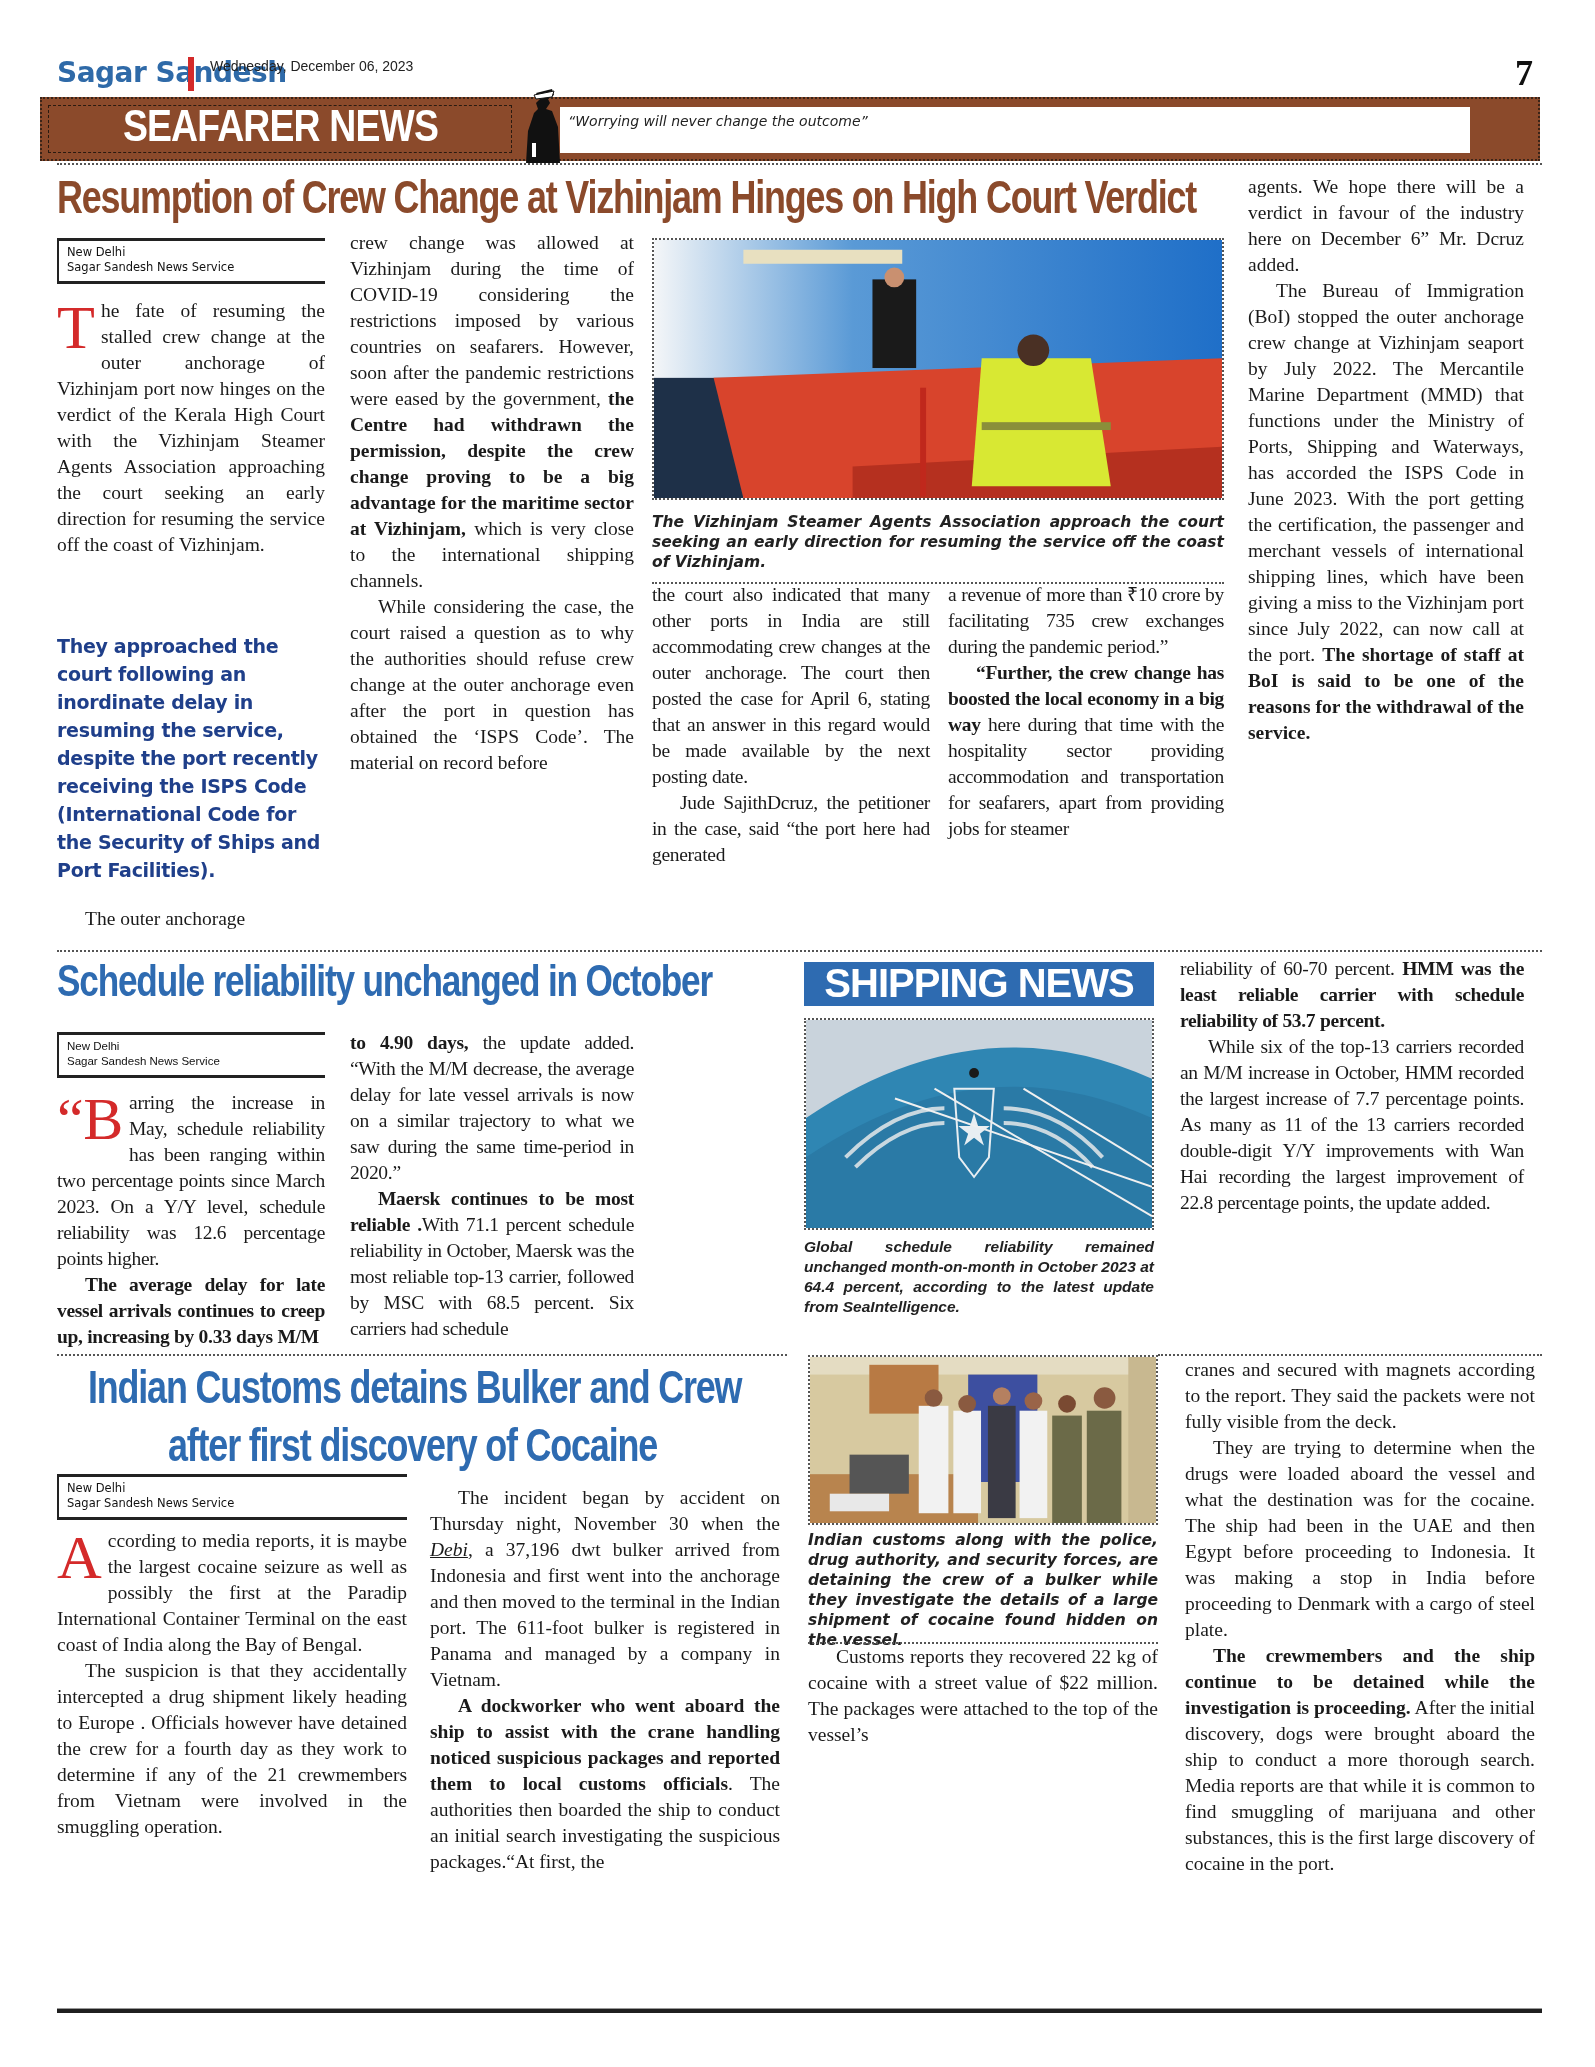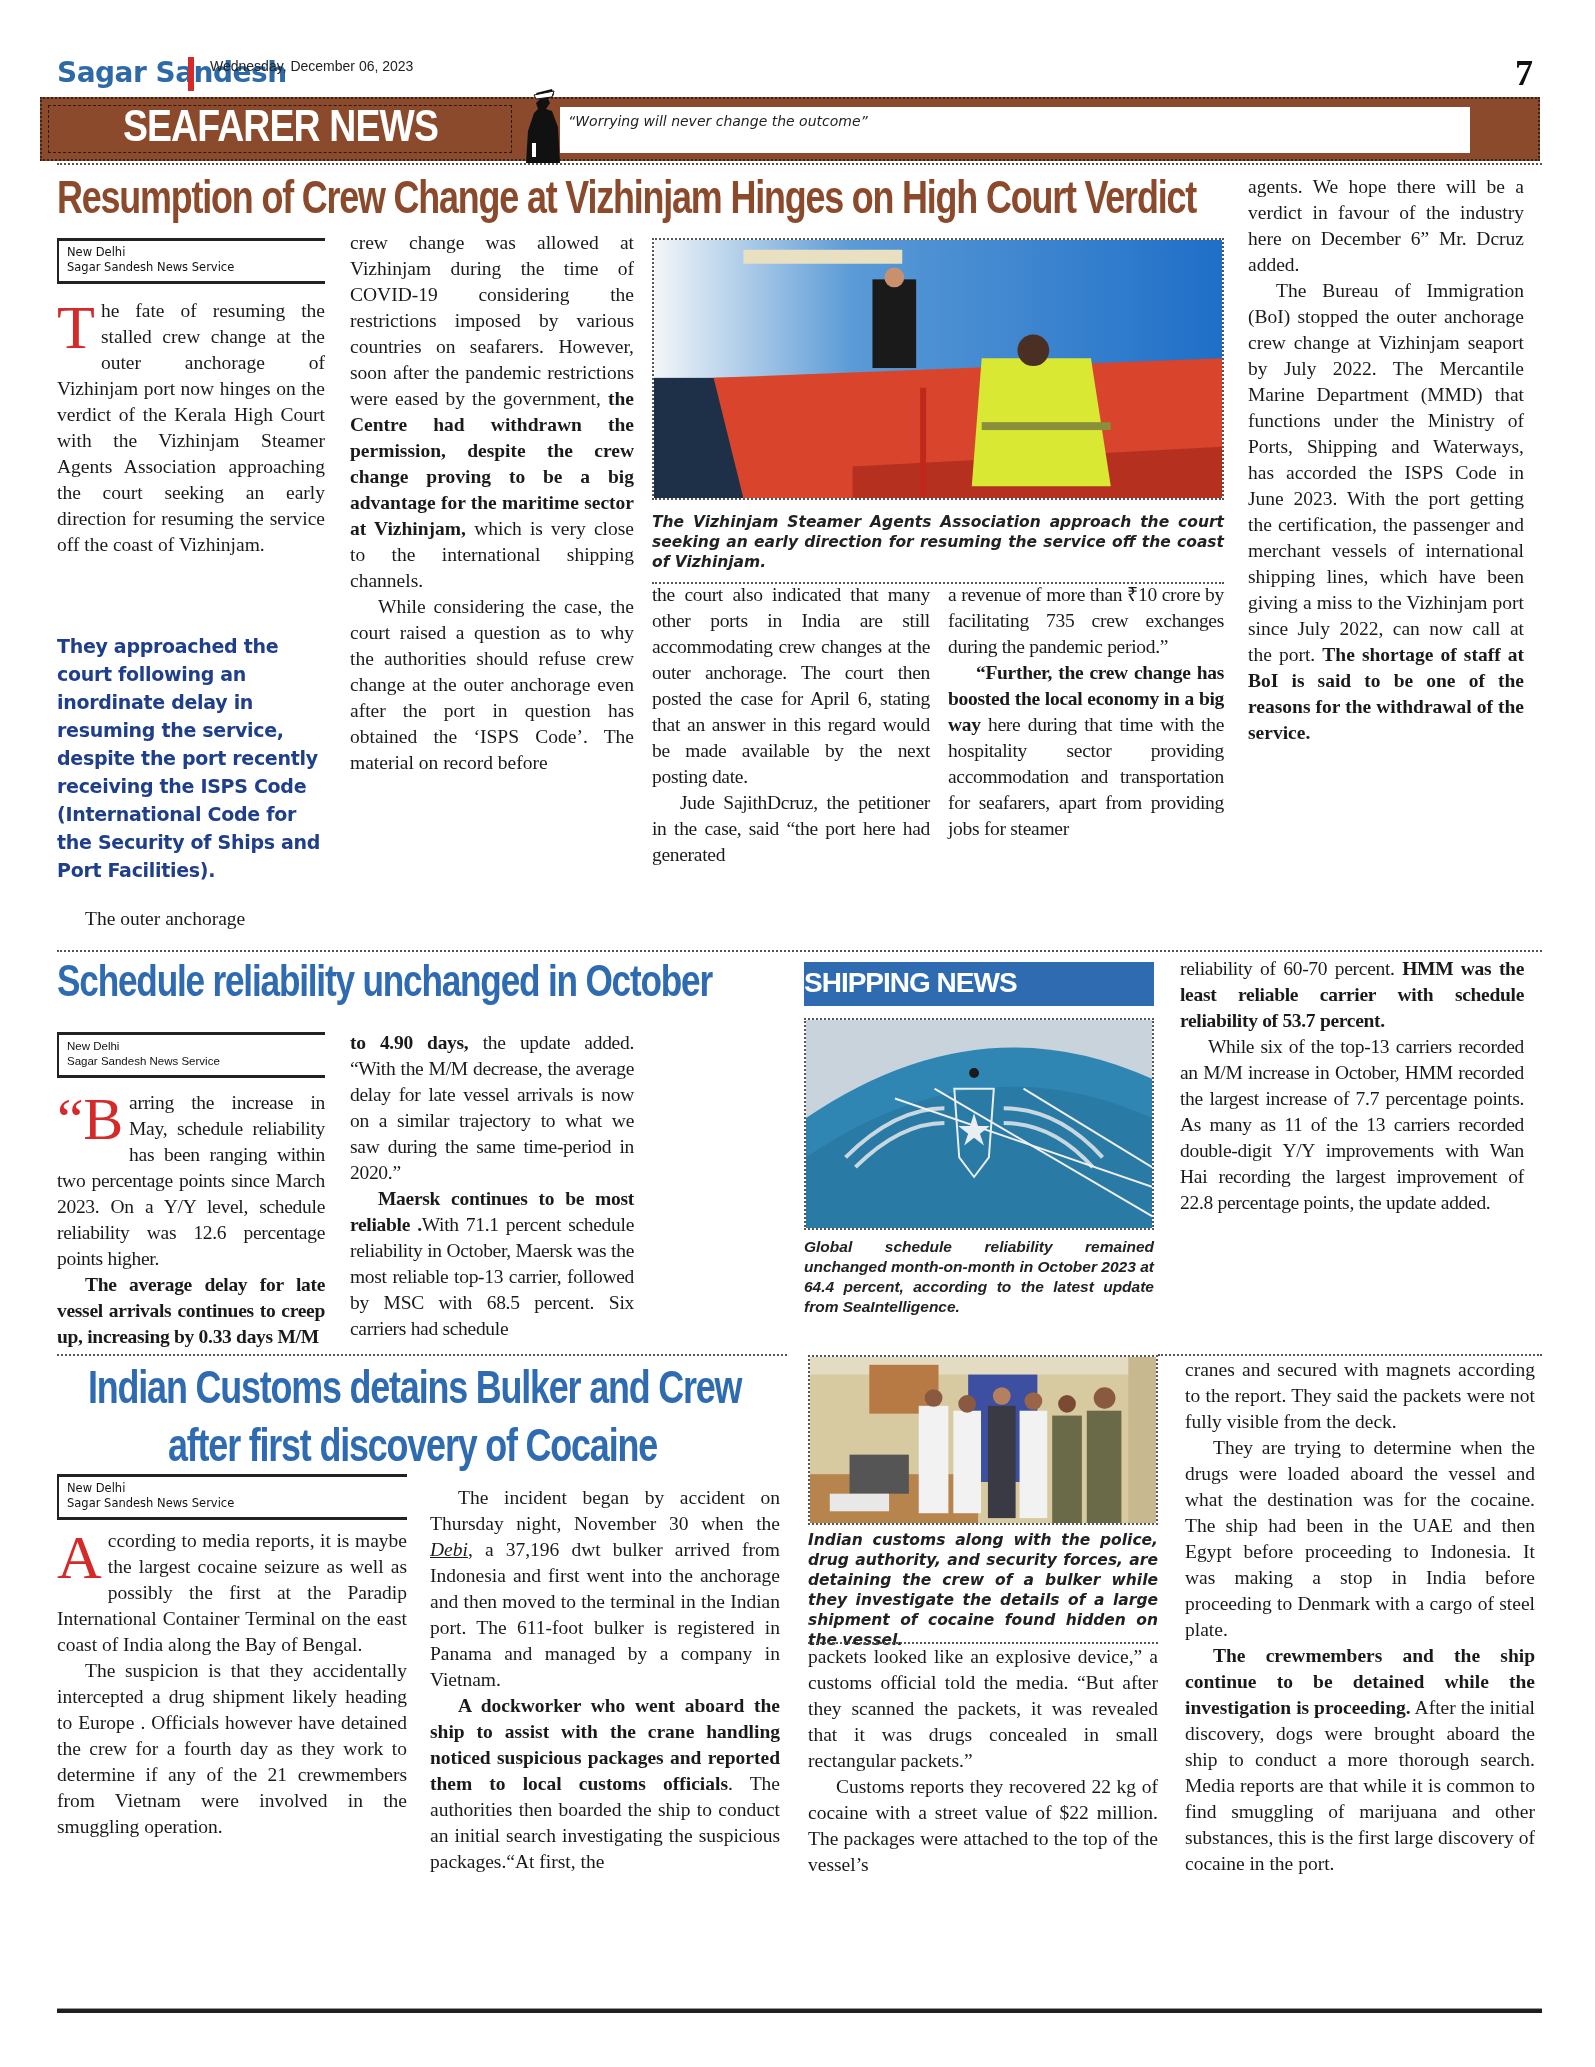--- a/index.html
+++ b/index.html
@@ -40,21 +40,21 @@
 
   .dropcap { float: left; font-family: "Liberation Serif", serif; color: #d42a2a; font-size: 62px; line-height: 50px; margin: 4px 6px 0 0; }
 
   .pull { font-family: "DejaVu Sans", sans-serif; font-weight: bold; color: #1f3f8a; font-size: 19px; line-height: 28px; letter-spacing: -0.3px; }
 
   .caption { font-family: "DejaVu Sans", sans-serif; font-weight: bold; font-size: 15.5px; line-height: 20px; color: #222; text-align: justify; font-style: italic; }
 
   .photo { border: 2px dotted #555; overflow: hidden; }
   .photo svg { display: block; width: 100%; height: 100%; }
 
-  .ship-tag { background: #2e6bb1; color: #fff; font-family: "Liberation Sans", sans-serif; font-weight: bold; font-size: 28px; letter-spacing: -1px; line-height: 42px; }
+  .ship-tag { background: #2e6bb1; color: #fff; font-family: "Liberation Sans", sans-serif; font-weight: bold; font-size: 40px; text-align: center; letter-spacing: -1px; line-height: 42px; }
 
   .bottom-rule { left: 57px; top: 2008px; width: 1485px; height: 5px; background: #1f1f1f; border-top: 1px solid #999; }
 </style>
 </head>
 <body>
 
 <div class="abs brand">Sagar Sandesh</div>
 <div class="abs brand-bar"></div>
 <div class="abs dateline">Wednesday, December 06, 2023</div>
 <div class="abs page-num">7</div>
@@ -216,21 +216,20 @@
     <circle cx="226" cy="45" r="9" fill="#9a6448"></circle>
     <circle cx="260" cy="48" r="9" fill="#7a4a32"></circle>
     <circle cx="298" cy="42" r="11" fill="#8a5a40"></circle>
     <rect x="322" y="0" width="28" height="170" fill="#c8b890"></rect>
   </svg>
 </div>
 <div class="abs caption" style="left:808px; top:1530px; width:350px;">Indian customs along with the police, drug authority, and security forces, are detaining the crew of a bulker while they investigate the details of a large shipment of cocaine found hidden on the vessel.</div>
 <div class="abs dotted-h" style="left:808px; top:1642px; width:350px;"></div>
 
 <div class="abs col" style="left:808px; top:1644px; width:350px;">
-  <p>packets looked like an explosive device,” a customs official told the media. “But after they scanned the packets, it was revealed that it was drugs concealed in small rectangular packets.”</p>
   <p class="indent">Customs reports they recovered 22 kg of cocaine with a street value of $22 million. The packages were attached to the top of the vessel’s</p>
 </div>
 
 <div class="abs col" style="left:1185px; top:1357px; width:350px;">
   <p>cranes and secured with magnets according to the report. They said the packets were not fully visible from the deck.</p>
   <p class="indent">They are trying to determine when the drugs were loaded aboard the vessel and what the destination was for the cocaine. The ship had been in the UAE and then Egypt before proceeding to Indonesia. It was making a stop in India before proceeding to Denmark with a cargo of steel plate.</p>
   <p class="indent"><b>The crewmembers and the ship continue to be detained while the investigation is proceeding.</b><span> After the initial discovery, dogs were brought aboard the ship to conduct a more thorough search. Media reports are that while it is common to find smuggling of marijuana and other substances, this is the first large discovery of cocaine in the port.</span></p>
 </div>
 
 <div class="abs bottom-rule"></div>

